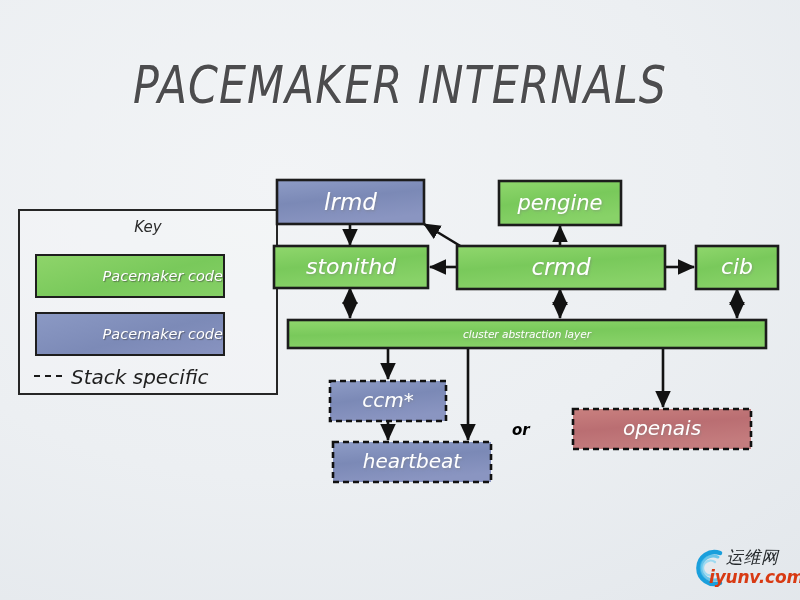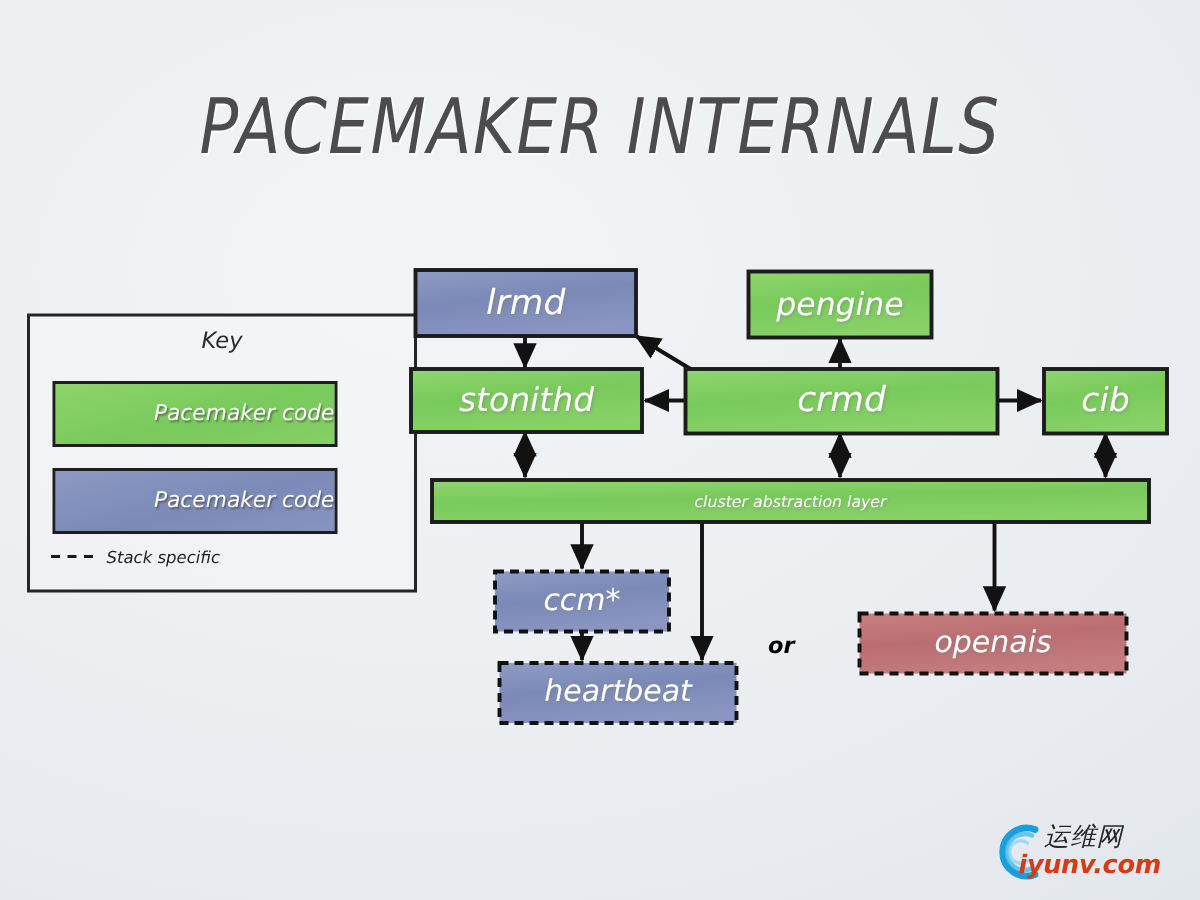--- a/index.html
+++ b/index.html
@@ -76,21 +76,21 @@
     top: 101px;
     background: linear-gradient(165deg, #8b99c4 0%, #7c8ab7 55%, #8893c0 100%);
   }
   #key-stack {
     position: absolute;
     left: 14px;
     top: 154px;
     display: flex;
     align-items: center;
     gap: 9px;
-    font-size: 11px;
+    font-size: 20px;
     color: #1f1f1f;
     font-family: "DejaVu Sans", sans-serif;
   }
   #key-dashes {
     display: inline-block;
     width: 28px;
     border-top: 2.4px dashed #1a1a1a;
     height: 0;
     position: relative;
     top: -1px;
@@ -113,21 +113,21 @@
     left: 512px;
     top: 421px;
     font-size: 15px;
     font-weight: bold;
     color: #000000;
     font-family: "DejaVu Sans", sans-serif;
   }
   
   #watermark {
     position: absolute;
-    left: 660px;
+    left: 690px;
     top: 545px;
     width: 104px;
     height: 46px;
   }
   #wm-cn {
     position: absolute;
     left: 36px;
     top: 1px;
     font-size: 17px;
     color: #24282b;

